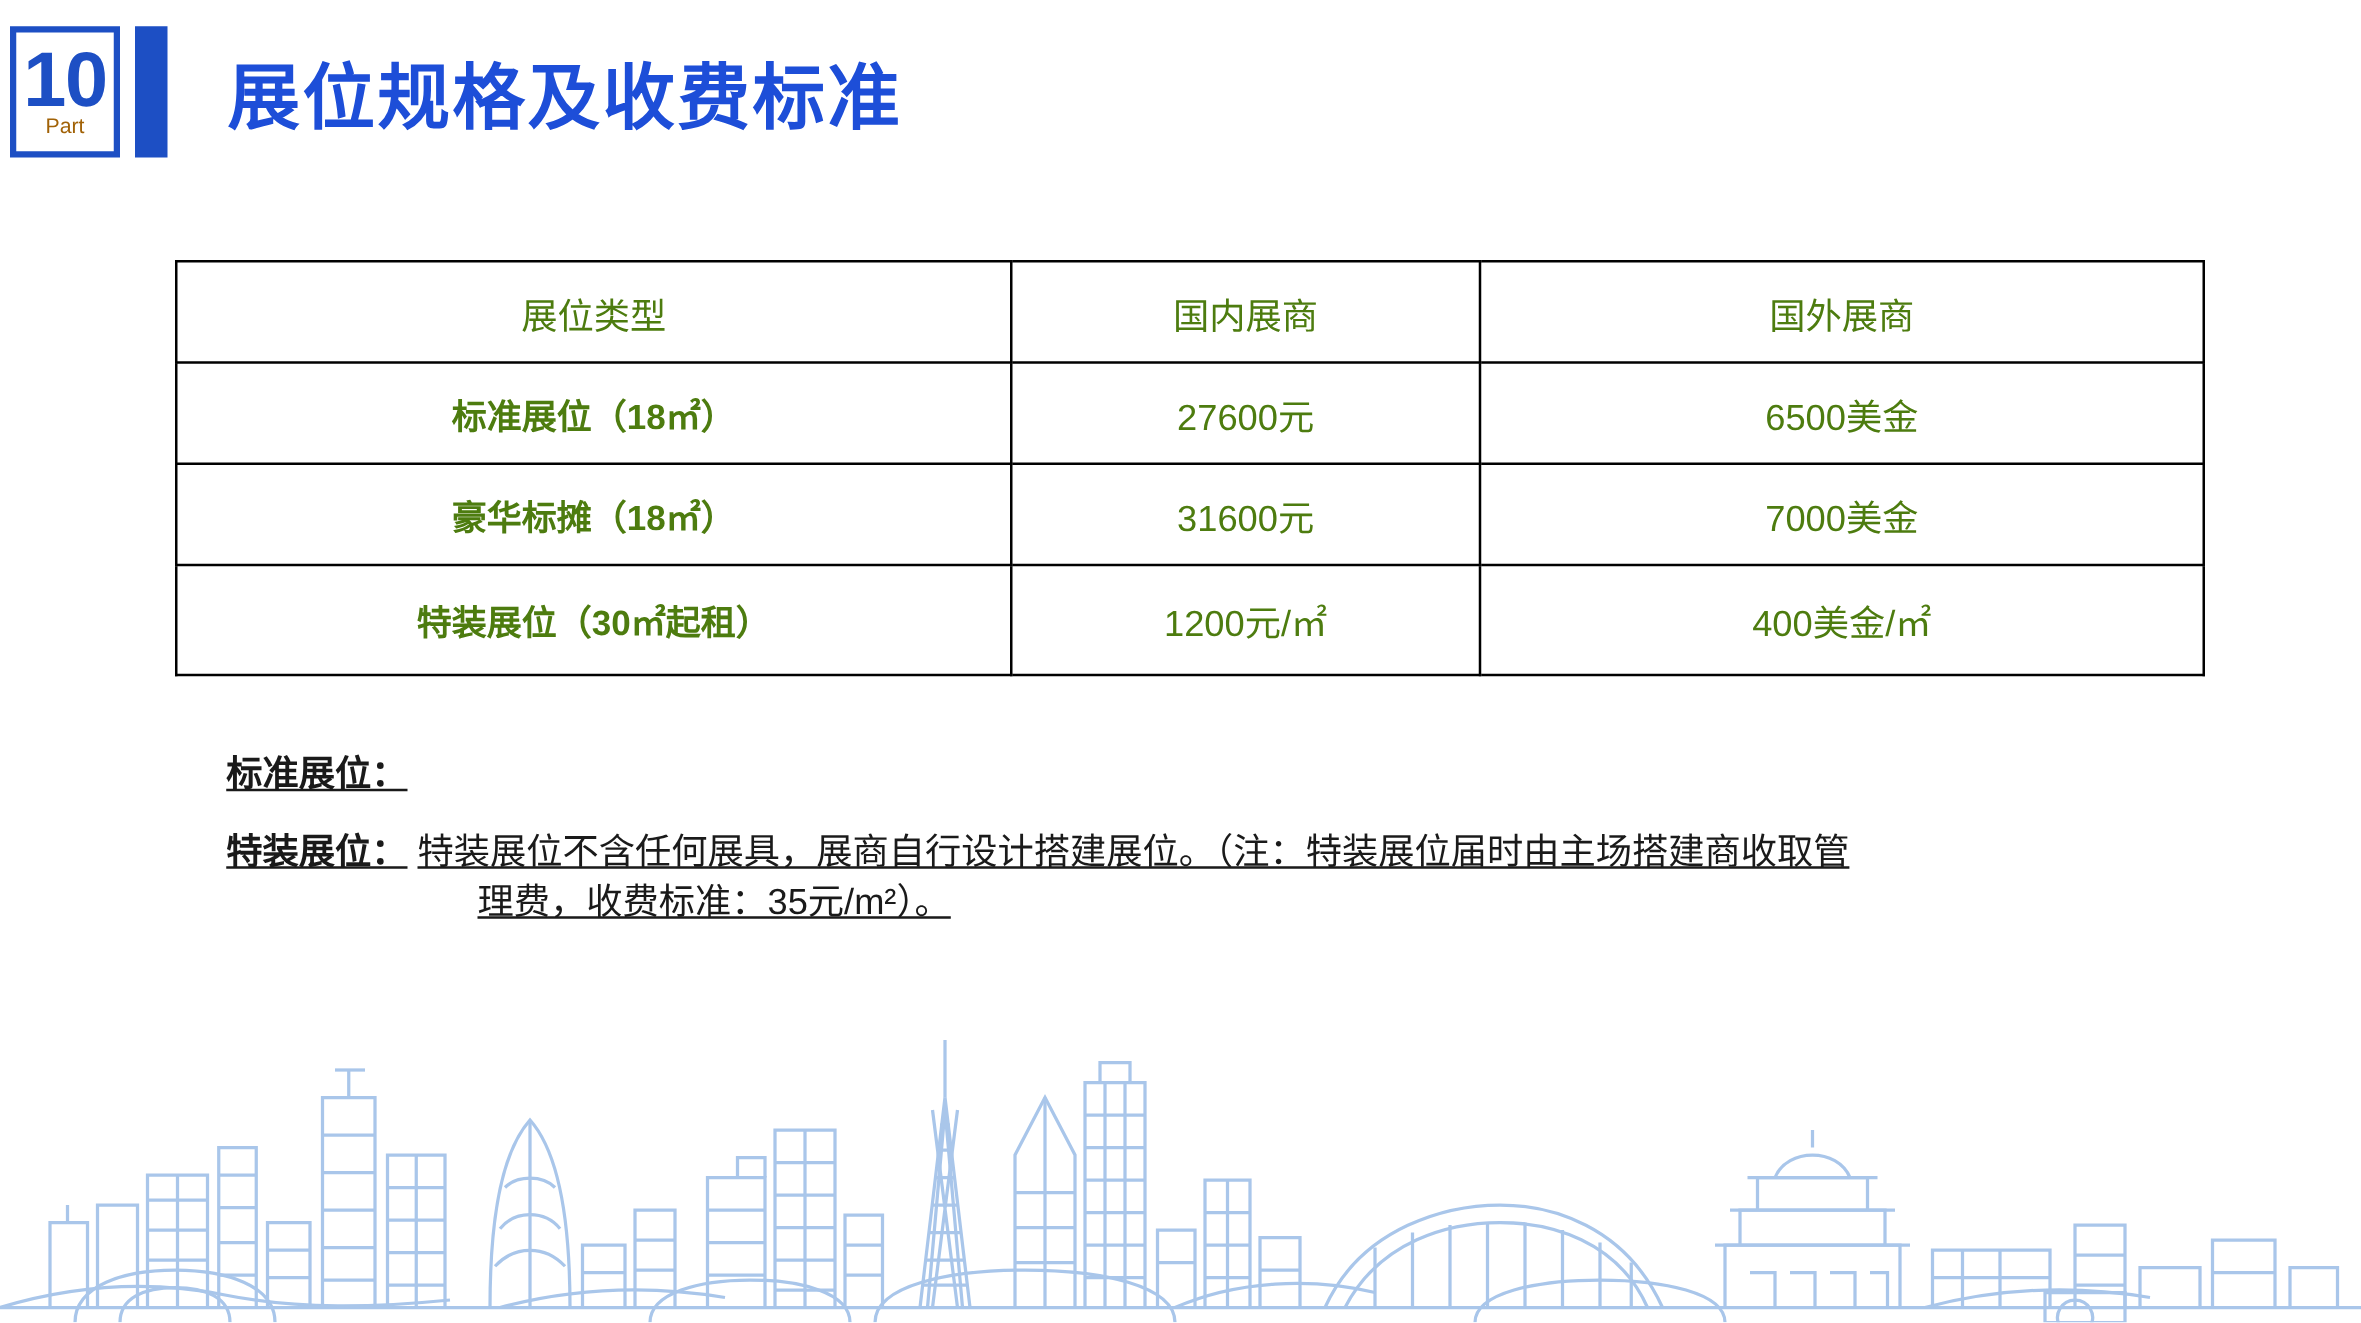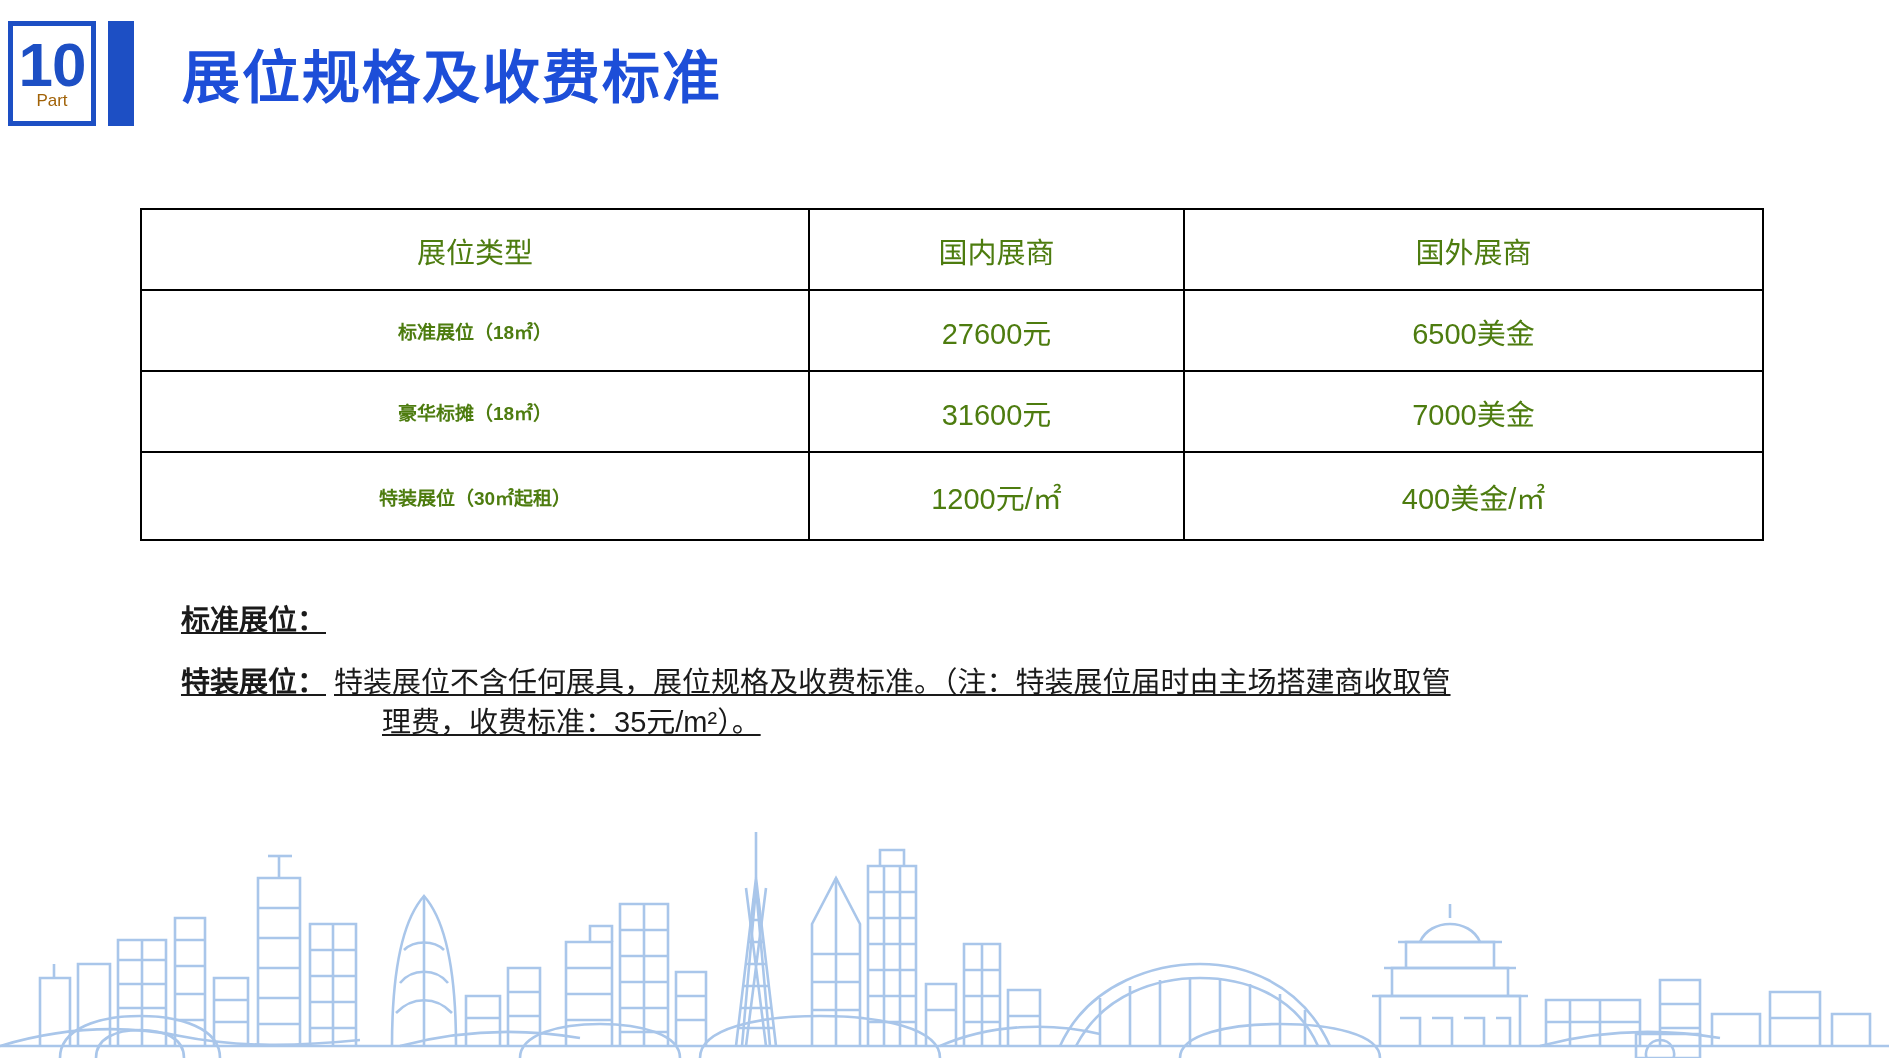--- a/index.html
+++ b/index.html
@@ -85,21 +85,21 @@
     height: 79px;
   }
   .price-table th {
     font-weight: normal;
   }
   .price-table col.c1 { width: 668px; }
   .price-table col.c2 { width: 375px; }
   .price-table col.c3 { width: 579px; }
   .price-table tbody td.type-cell {
     font-weight: bold;
-    font-size: 19px;
+    font-size: 28px;
   }
   .price-table tr.tall td { height: 86px; }
 
   
   .notes {
     position: absolute;
     left: 140px;
     top: 600px;
     width: 1640px;
     text-decoration: underline;
@@ -180,21 +180,21 @@
   </tbody>
 </table>
 
 <div class="notes">
   <div class="note-row">
     <div class="note-label">标准展位：</div>
   </div>
   <div class="note-row">
     <div class="note-label">特装展位：</div>
     <div class="note-text">
-      <span>特装展位不含任何展具，展位规格及收费标准。（注：特装展位届时由主场搭建商收取管</span>
+      <span>特装展位不含任何展具，展商自行设计搭建展位。（注：特装展位届时由主场搭建商收取管</span>
       <span class="cont">理费，收费标准：35元/m²）。</span>
     </div>
   </div>
 </div>
 
 <svg class="skyline" viewBox="0 0 1889 330" preserveAspectRatio="none">
   <g fill="none" stroke="#a9c6ea" stroke-width="2.6">
 
     <path d="M0 318 H1889"></path>
 

